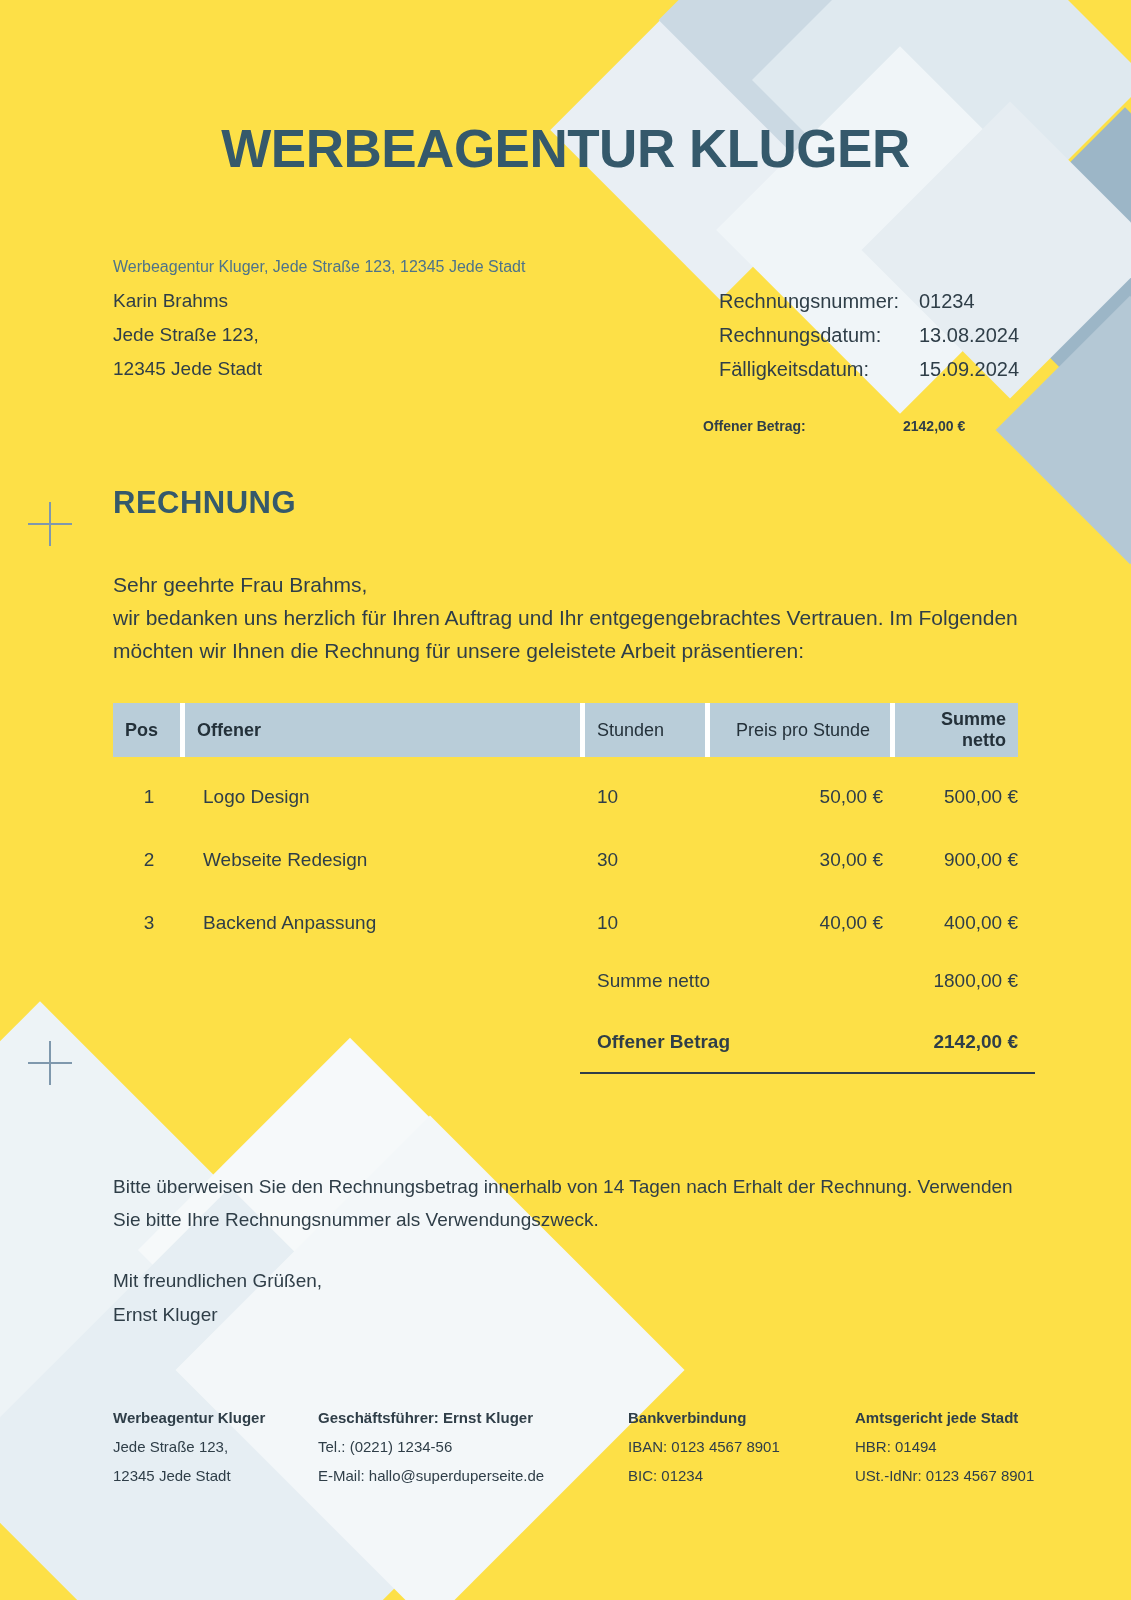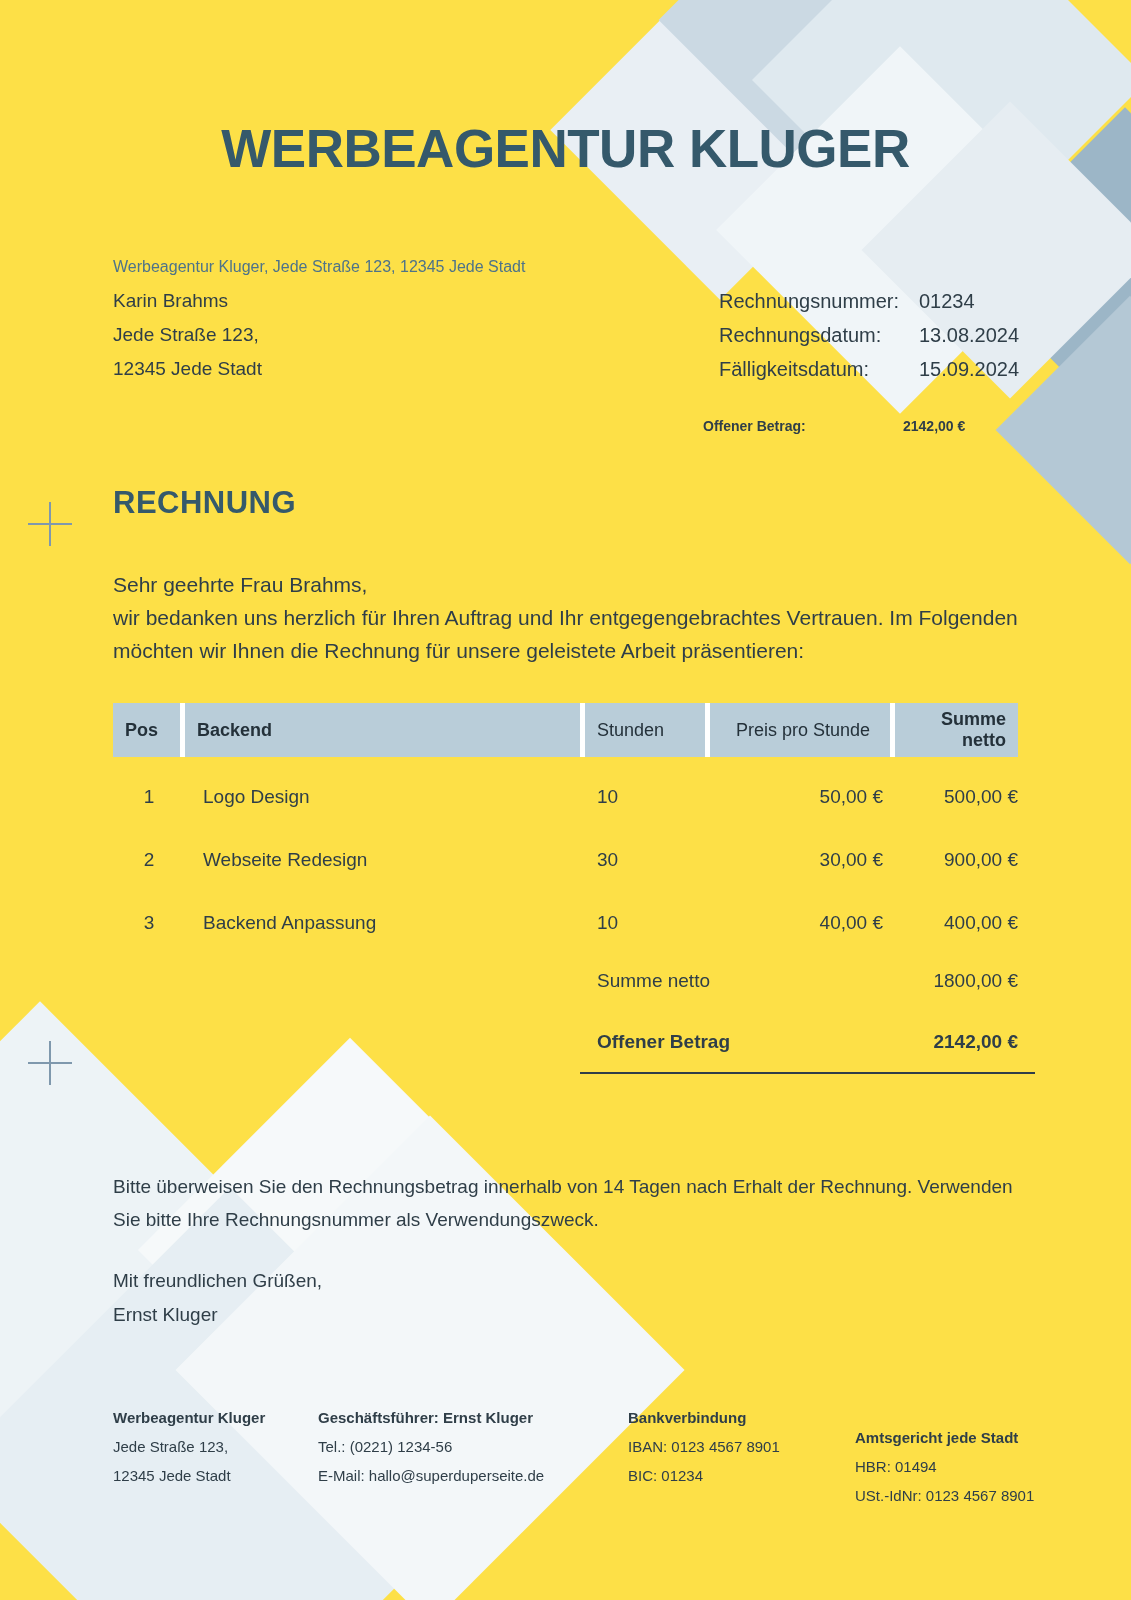--- a/index.html
+++ b/index.html
@@ -82,21 +82,21 @@
 
   .closing { position:absolute; left:113px; top:1170px; width:912px; font-size:19px; line-height:33px; }
   .signoff { position:absolute; left:113px; top:1264px; font-size:19px; line-height:34px; }
 
   
   .footer { position:absolute; left:113px; top:1403px; width:940px; font-size:15px; line-height:29px; }
   .fcol { position:absolute; top:0; }
   .fcol-1 { left:0; }
   .fcol-2 { left:205px; }
   .fcol-3 { left:515px; }
-  .fcol-4 { left:742px;margin-top:20px; }
+  .fcol-4 { left:742px; }
   .fcol .ftitle { font-weight:bold; }
 </style>
 </head>
 <body>
 
 <div class="page">
 
   <div class="decor">
     <div class="d d1"></div>
     <div class="d d2"></div>
@@ -157,21 +157,21 @@
       <colgroup>
         <col style="width:72px">
           <col style="width:400px">
           <col style="width:125px">
         <col style="width:185px">
           <col style="width:123px">
       </colgroup>
       <thead>
         <tr>
           <th class="b c">Pos</th>
-          <th class="b">Backend</th>
+          <th class="b">Offener</th>
           <th>Stunden</th>
           <th class="r">Preis pro Stunde</th>
           <th class="b r2" style="text-align:right;">Summe netto</th>
         </tr>
       </thead>
       <tbody>
         <tr>
           <td class="c">1</td>
           <td class="name">Logo Design</td>
           <td>10</td>

